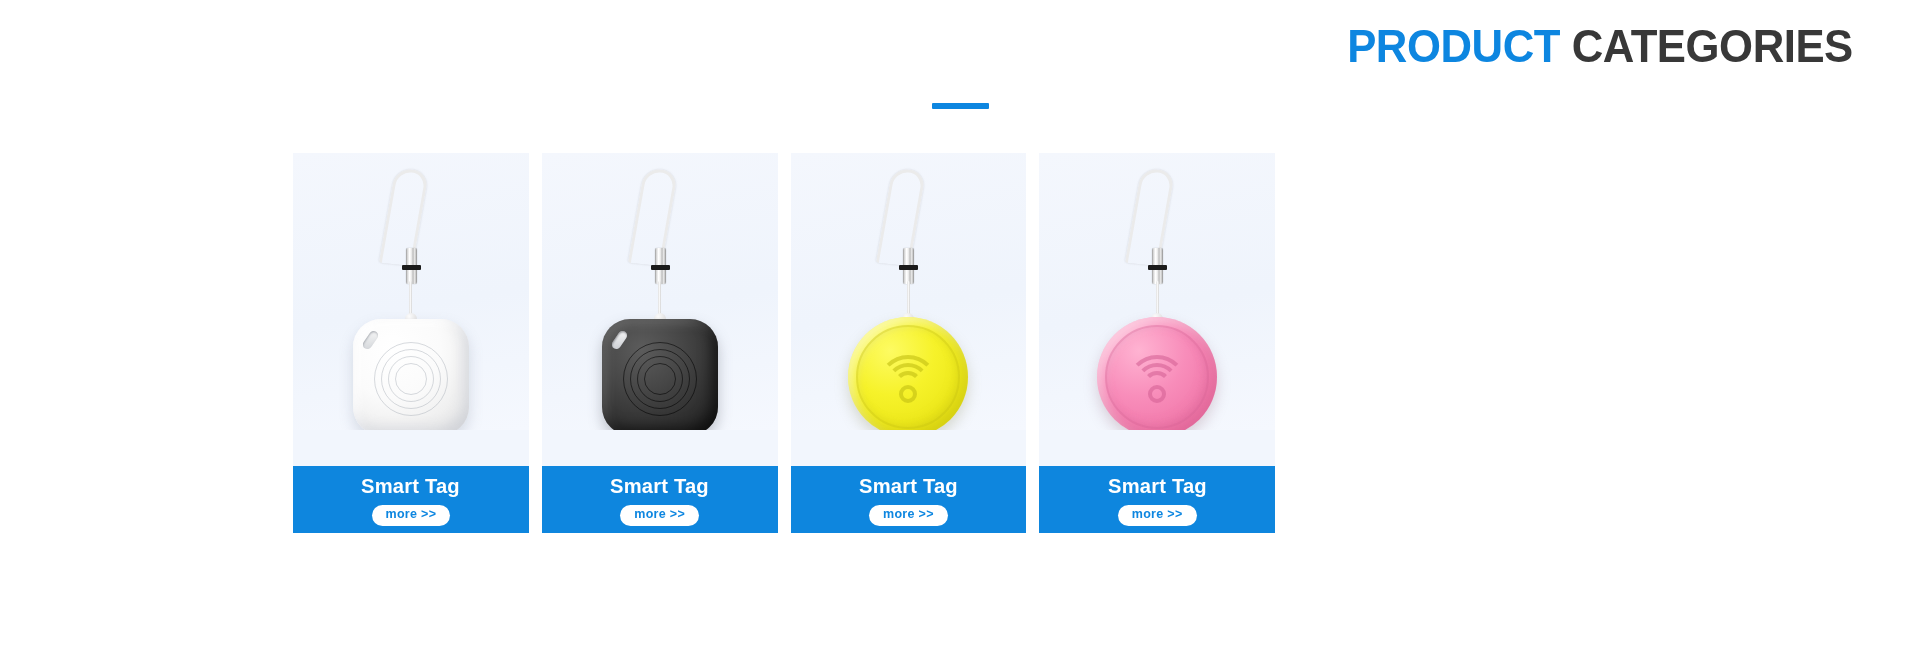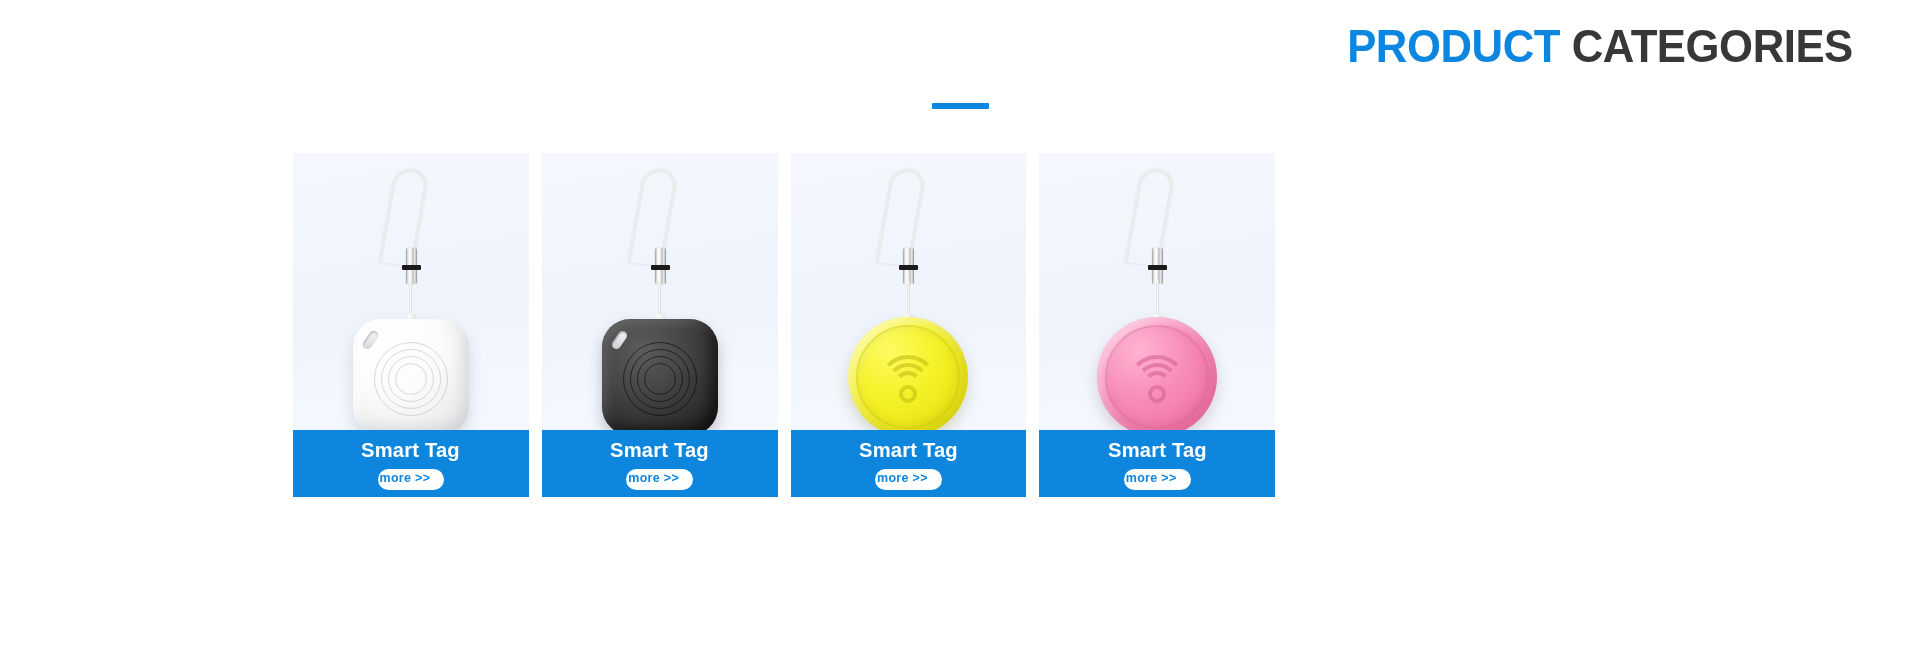--- a/index.html
+++ b/index.html
@@ -45,20 +45,21 @@
     width:982px;
     display:flex;
     gap:13px;
   }
   .product-card{
     width:236px;
     background:#f2f6fd;
     display:flex;
     flex-direction:column;
     position:relative;
+    gap:36px;
   }
   .card-media{
     height:277px;
     background:linear-gradient(170deg,#f4f7fd 0%,#eff4fc 55%,#f5f8fe 100%);
     position:relative;
     overflow:hidden;
   }
   .card-footer{
     height:67px;
     background:#0e86de;
@@ -78,21 +79,21 @@
     transform:scaleX(0.96);
   }
   .more-btn{
     margin-top:8px;
     background:#ffffff;
     color:#0d86e0;
     font-size:12.5px;
     font-weight:bold;
     border:none;
     border-radius:11px;
-    padding:3px 14px 4px 2px;
+    padding:3px 14px 4px 14px;
     line-height:1.1;
     letter-spacing:0.3px;
     cursor:pointer;
     font-family:inherit;
     white-space:nowrap;
   }
 
   
   .tag-art{
     position:absolute;

